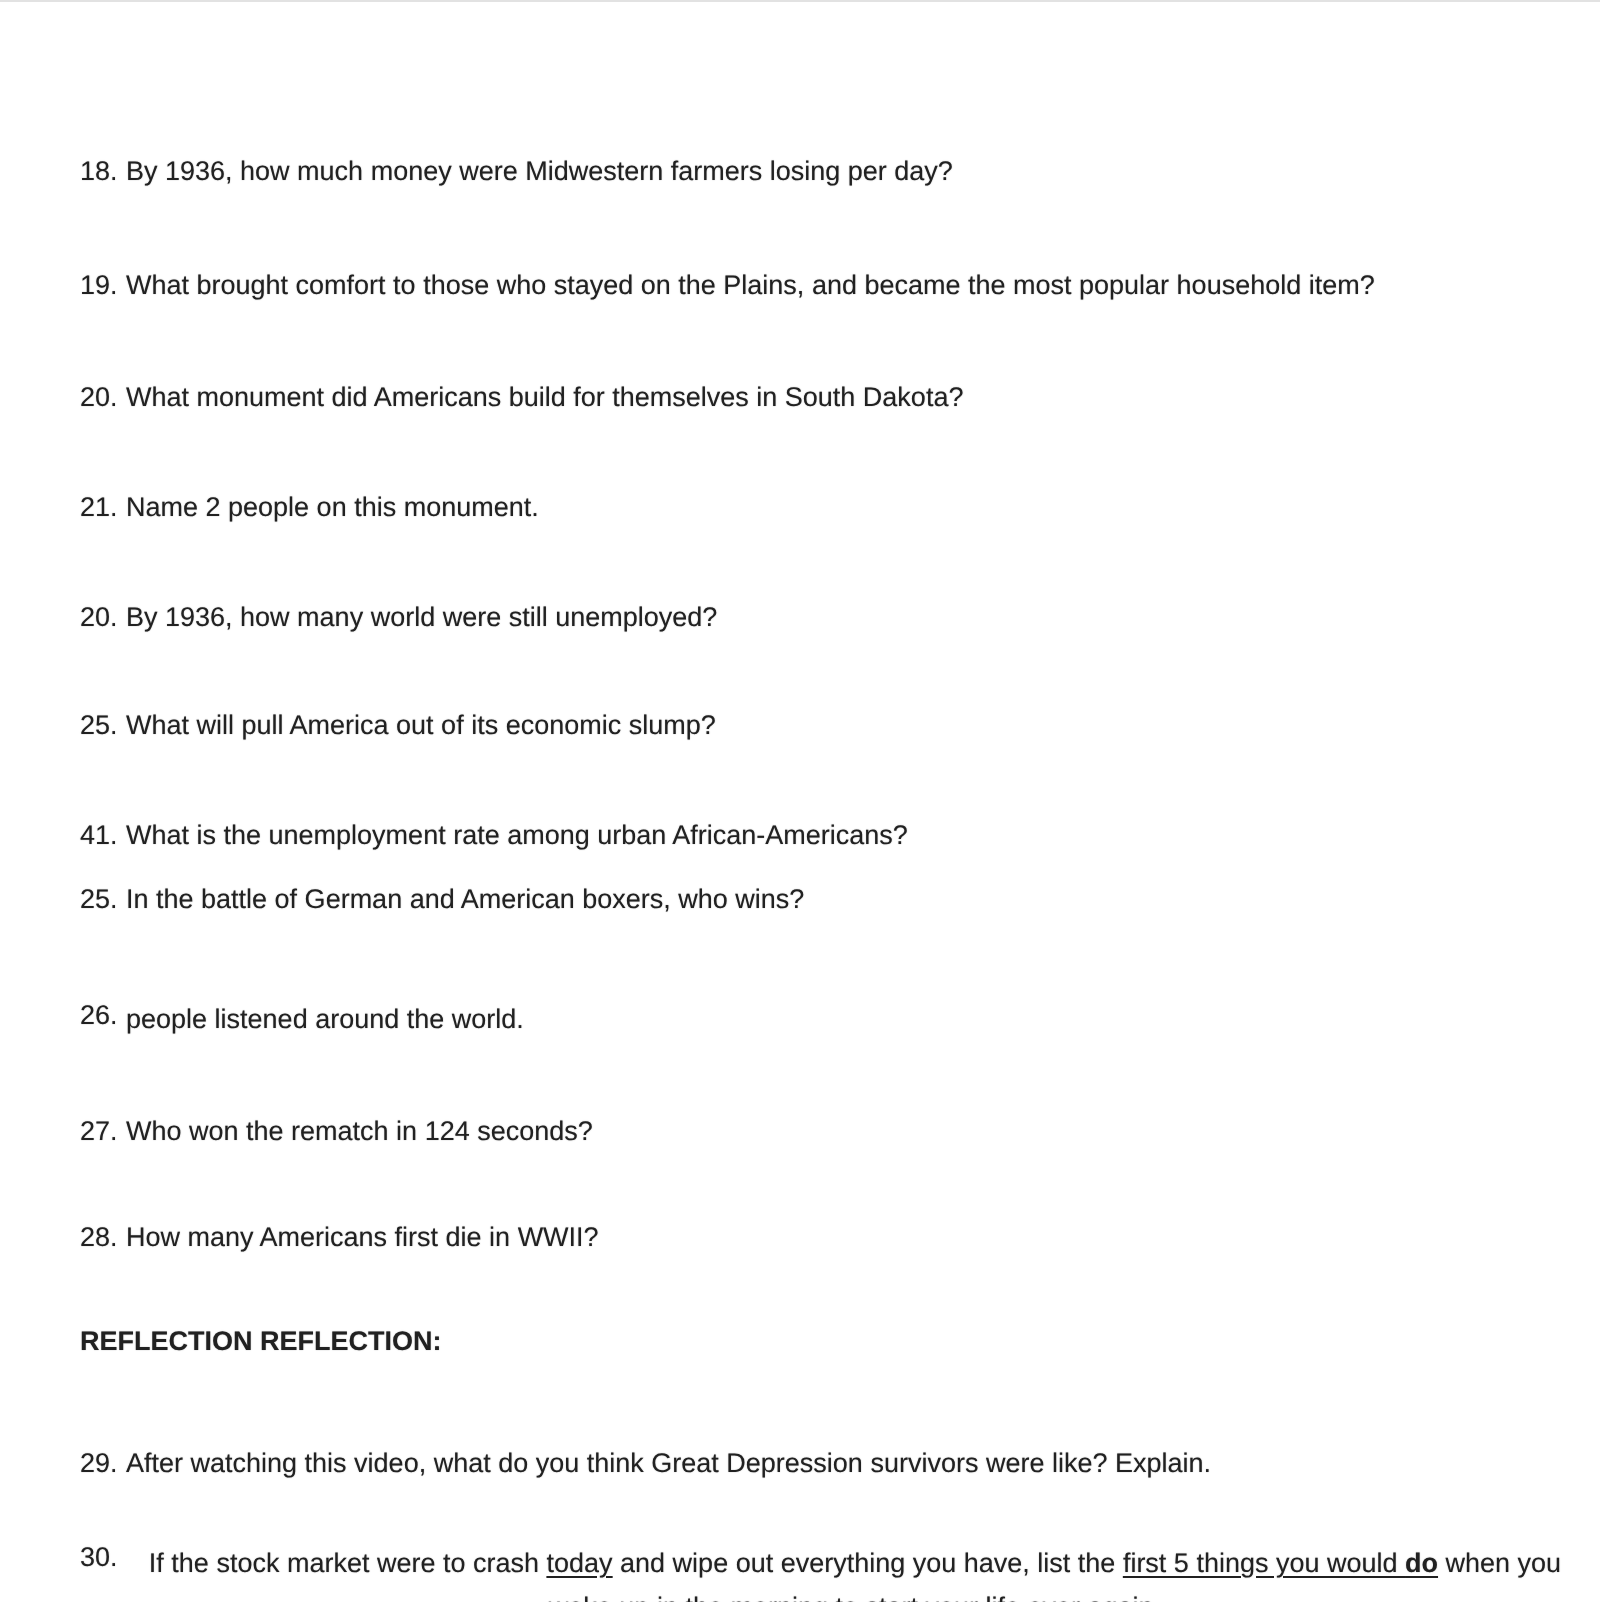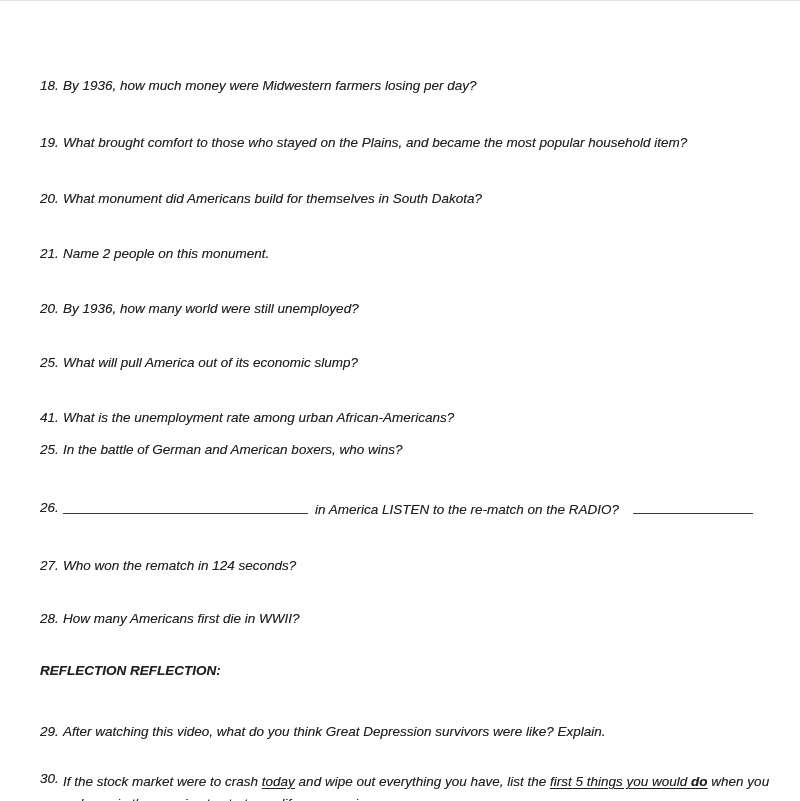--- a/index.html
+++ b/index.html
@@ -22,36 +22,35 @@
     top: 0; left: 0; right: 0;
     height: 1px;
     background: #e2e2e2;
   }
   .row {
     position: absolute;
     left: 40px;
     right: 8px;
     display: flex;
     align-items: flex-start;
-    font-style: italic;
   }
   .num {
     flex: none;
     width: 23px;
   }
   .content {
     flex: 1 1 auto;
     min-width: 0;
   }
   .line {
     display: block;
     white-space: nowrap;
   }
   .two-line .line { line-height: 20px; }
-  .q30 .line { line-height: 22px; }
+  .q30 .line { line-height: 22px; text-align: center; }
   .heading {
     font-weight: bold;
   }
   .blank {
     display: inline-block;
     border-bottom: 1.5px solid #3c3c3c;
     height: 13px;
     vertical-align: baseline;
   }
   .blank-1 { width: 245px; margin-right: 7px; }
@@ -121,21 +120,21 @@
 <div class="row" style="top:442px">
   <span class="num">25.</span>
   <span class="content">
       <span class="line">In the battle of German and American boxers, who wins?</span>
     </span>
 </div>
 
 <div class="row two-line" style="top:500px">
   <span class="num">26.</span>
   <span class="content">
-    <span class="line"><span class="blank blank-1"></span><span>in America LISTEN to the re-match on the RADIO?</span><span class="blank blank-2"></span></span>
+    <span class="line">people listened around the world.</span>
   </span>
 </div>
 
 <div class="row" style="top:558px">
   <span class="num">27.</span>
   <span class="content">
       <span class="line">Who won the rematch in 124 seconds?</span>
     </span>
 </div>
 

